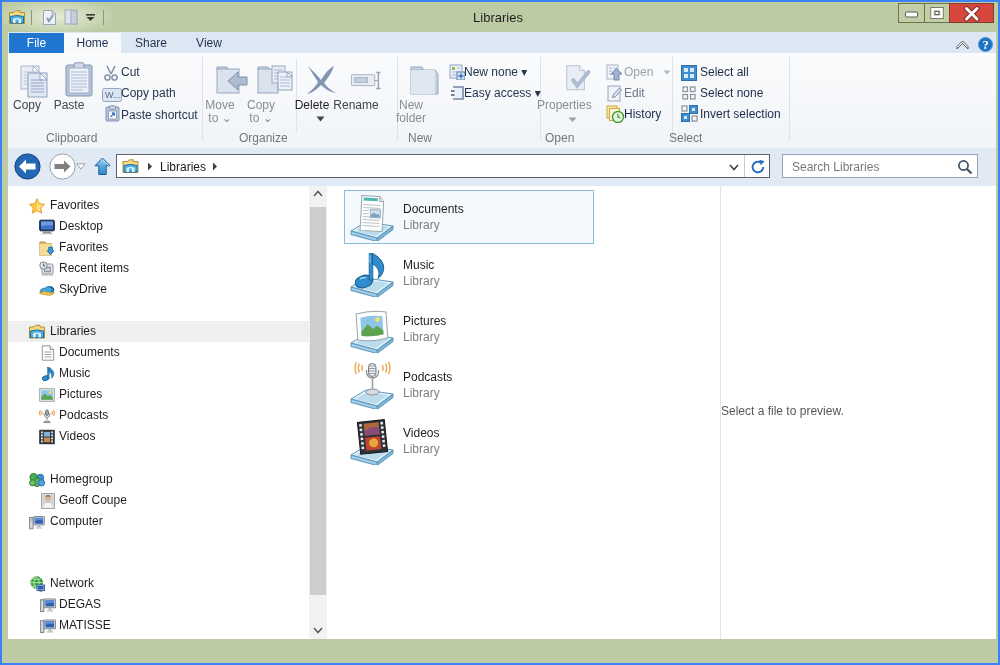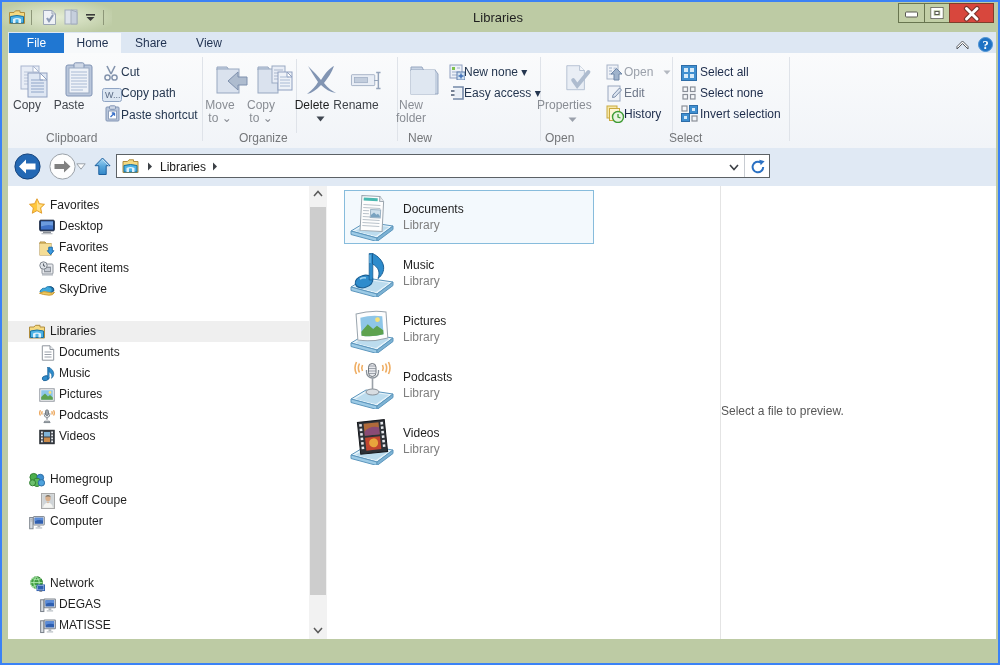--- a/index.html
+++ b/index.html
@@ -314,20 +314,27 @@
       <svg class="abs" style="left:95px;top:7px" width="6" height="9" viewBox="0 0 6 9">
           <path d="M1 0.5 L5 4.5 L1 8.5 Z" fill="#3c4046"></path>
         </svg>
       <svg class="abs" style="left:612px;top:9px" width="10" height="7" viewBox="0 0 10 7">
           <path d="M1 1 L5 5.5 L9 1" fill="none" stroke="#3c4046" stroke-width="1.6"></path>
         </svg>
       <div class="abs" style="left:627px;top:0;width:1px;height:22px;background:#c8ccd2"></div>
       <svg class="abs" style="left:633px;top:4px" width="16" height="16" viewBox="0 0 16 16">
         <path d="M13.2 8 A5.3 5.3 0 1 1 10.5 3.4" fill="none" stroke="#2a70c2" stroke-width="2"></path>
         <path d="M9.2 0.8 L14.6 2.2 L10.7 6.3 Z" fill="#2a70c2"></path>
+      </svg>
+    </div>
+    <div id="search">
+      <span style="position:absolute;left:9px;top:5px;color:#787878">Search Libraries</span>
+      <svg class="abs" style="left:174px;top:4px" width="16" height="16" viewBox="0 0 16 16">
+        <circle cx="6.5" cy="6.5" r="4.6" fill="none" stroke="#3d5166" stroke-width="1.7"></circle>
+        <path d="M10 10 L14.5 14.5" stroke="#3d5166" stroke-width="2.2"></path>
       </svg>
     </div>
   </div>
 
   <div id="main">
     <div id="sidebar">
 
       <div class="side-item" style="top:9px">
         <svg class="side-icon" style="left:21px" width="17" height="17" viewBox="0 0 17 17">
             <path d="M8.5 0.8 L11 6 L16.5 6.7 L12.4 10.5 L13.5 16.2 L8.5 13.4 L3.5 16.2 L4.6 10.5 L0.5 6.7 L6 6 Z" fill="#ffc83d" stroke="#e09b2d"></path>

